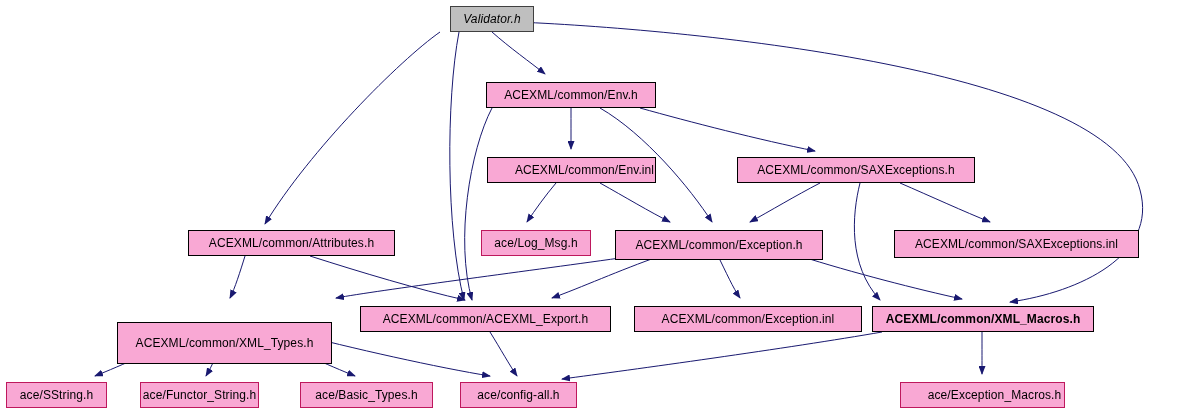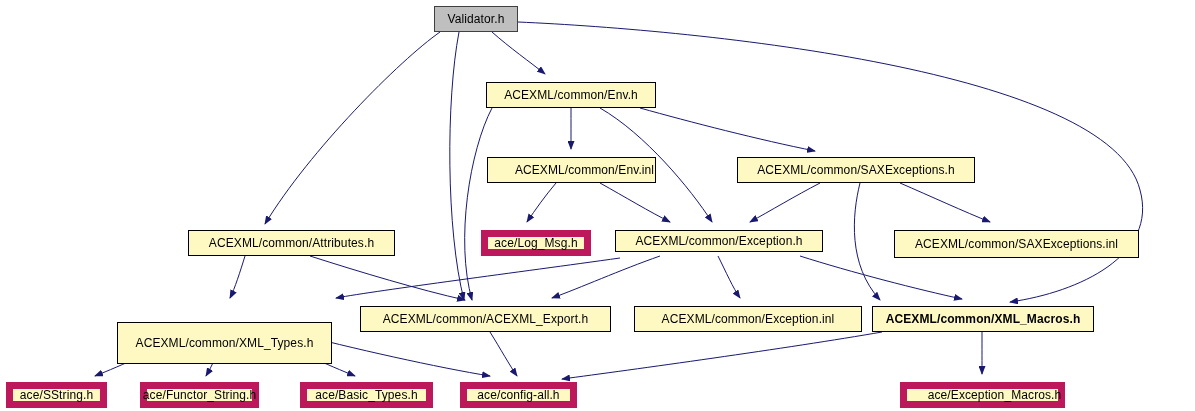--- a/index.html
+++ b/index.html
@@ -28,31 +28,31 @@
   .node {
     position: absolute;
     box-sizing: border-box;
     display: flex;
     align-items: center;
     justify-content: center;
     white-space: nowrap;
     font-size: 12px;
     line-height: 1;
     color: #000000;
-    background: #fef9c3;
+    background: #f9a8d4;
     border: 1px solid #000000;
     letter-spacing: 0.1px;
     z-index: 2;
   }
   .node.root {
     background: #bfbfbf;
     border: 1px solid #404040;
   }
   .node.leaf {
-    border: 7px solid #be185d;
+    border: 1px solid #be185d;
     text-align: right;
   }
   .node-label {
     display: block;
     padding: 0 6px;
   }
 </style>
 </head>
 <body>
 
@@ -86,39 +86,39 @@
         <path d="M 196,332 C 160,348 120,366 95,376" fill="none" stroke="#191970" stroke-width="1" marker-end="url(#arrowhead)"></path>
         <path d="M 227,332 C 220,348 212,366 206,376" fill="none" stroke="#191970" stroke-width="1" marker-end="url(#arrowhead)"></path>
         <path d="M 255,332 C 290,348 330,366 355,376" fill="none" stroke="#191970" stroke-width="1" marker-end="url(#arrowhead)"></path>
         <path d="M 290,332 C 350,348 440,368 490,376" fill="none" stroke="#191970" stroke-width="1" marker-end="url(#arrowhead)"></path>
         <path d="M 490,332 C 500,348 510,366 517,376" fill="none" stroke="#191970" stroke-width="1" marker-end="url(#arrowhead)"></path>
         <path d="M 882,332 C 790,348 630,370 562,379" fill="none" stroke="#191970" stroke-width="1" marker-end="url(#arrowhead)"></path>
         <path d="M 982,332 C 982,348 982,364 982,374" fill="none" stroke="#191970" stroke-width="1" marker-end="url(#arrowhead)"></path>
       </g>
   </svg>
   <div id="node-group">
-      <div class="node root" style="left: 434px; top: 6px; width: 84px; height: 26px;">
+      <div class="node root" style="left: 450px; top: 6px; width: 84px; height: 26px; font-style: italic;">
         <span class="node-label">Validator.h</span>
       </div>
       <div class="node" style="left: 486px; top: 82px; width: 170px; height: 26px;">
         <span class="node-label">ACEXML/common/Env.h</span>
       </div>
       <div class="node" style="left: 487px; top: 157px; width: 169px; height: 26px; padding-left: 26px;">
         <span class="node-label">ACEXML/common/Env.inl</span>
       </div>
       <div class="node" style="left: 737px; top: 157px; width: 238px; height: 26px;">
         <span class="node-label">ACEXML/common/SAXExceptions.h</span>
       </div>
       <div class="node" style="left: 152px; top: 230px; width: 207px; height: 26px; margin-left: 36px;">
         <span class="node-label">ACEXML/common/Attributes.h</span>
       </div>
       <div class="node leaf" style="left: 481px; top: 230px; width: 110px; height: 26px;">
         <span class="node-label">ace/Log_Msg.h</span>
       </div>
-      <div class="node" style="left: 615px; top: 230px; width: 208px; height: 22px;">
+      <div class="node" style="left: 615px; top: 230px; width: 208px; height: 30px;">
         <span class="node-label">ACEXML/common/Exception.h</span>
       </div>
       <div class="node" style="left: 894px; top: 230px; width: 245px; height: 28px;">
         <span class="node-label">ACEXML/common/SAXExceptions.inl</span>
       </div>
       <div class="node" style="left: 117px; top: 306px; width: 215px; height: 42px; margin-top: 16px;">
         <span class="node-label">ACEXML/common/XML_Types.h</span>
       </div>
       <div class="node" style="left: 360px; top: 306px; width: 251px; height: 26px;">
         <span class="node-label">ACEXML/common/ACEXML_Export.h</span>

